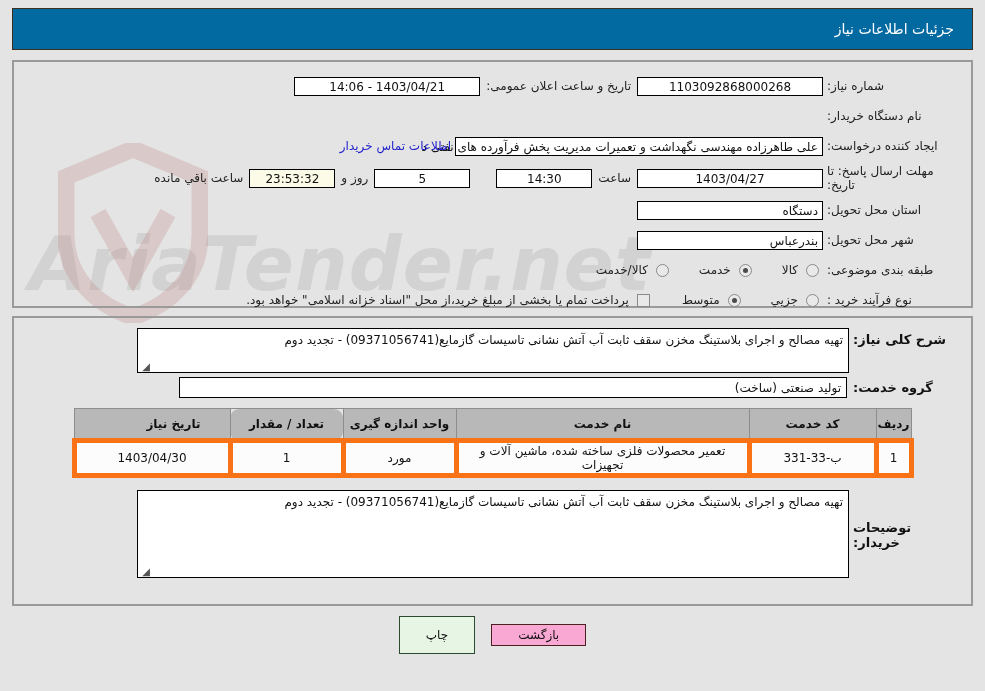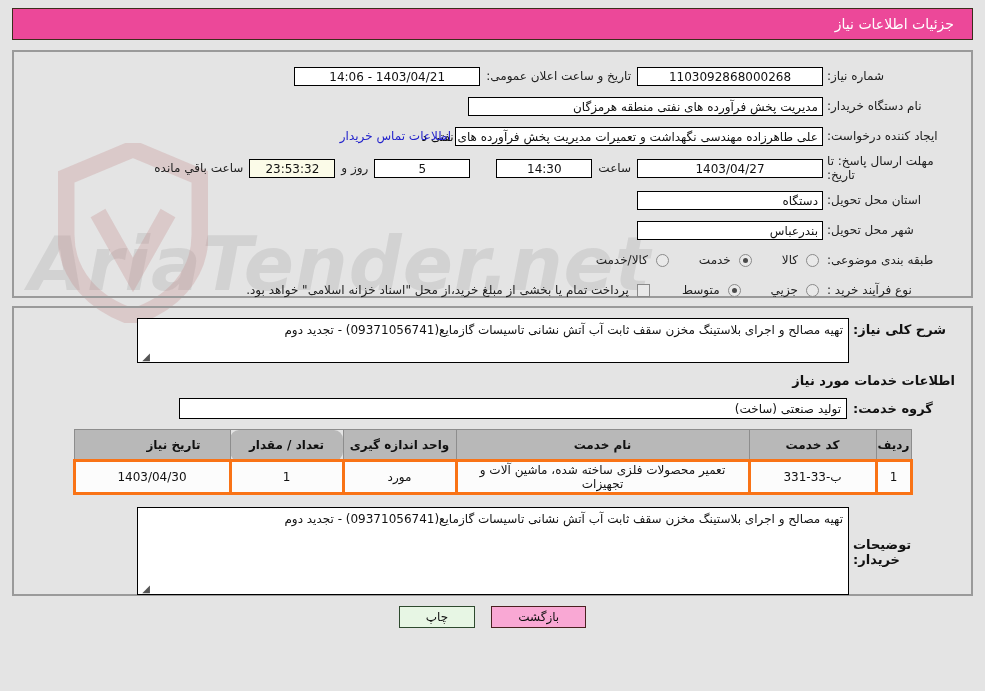--- a/index.html
+++ b/index.html
@@ -36,22 +36,22 @@
   }
   #watermark .wm-shield{
     position:absolute;left:58px;top:-6px;
     width:150px;height:180px;
   }
 
   
   .header-bar{
     position:relative;z-index:2;
     margin:8px 12px 0 12px;
-    height:32px;
-    background:#ec4899;
+    height:42px;
+    background:#0369a1;
     border:1px solid #3b2e1c;
     display:flex;align-items:center;
     padding:0 18px;
     box-sizing:border-box;
   }
   .header-bar .title{
     color:#ffffff;font-size:14px;
   }
 
   
@@ -184,21 +184,21 @@
   table.svc th{
     background:#b8b8b8;
     border:1px solid #8d8d8d;
     color:#111;font-weight:bold;
     height:27px;
     text-align:center;
     font-size:12px;
   }
   table.svc td{
     background:#fcfcfc;
-    border:3px solid #f97316;
+    border:5px solid #f97316;
     height:26px;text-align:center;color:#111;font-size:12px;
   }
   .c-radif{width:32px;}
   .c-code{width:124px;}
   .c-name{width:290px;}
   .c-unit{width:110px;}
   .c-qty{width:110px;border-radius:9px;}
   .c-date{width:110px;padding-left:44px;}
 
   
@@ -209,21 +209,21 @@
   }
   .btn{
     border:1px solid #2e2e2e;
     font-size:12px;
     padding:3px 22px;
     cursor:pointer;
     color:#111;
     font-family:"DejaVu Sans","Liberation Sans",sans-serif;
   }
   .btn.back{background:#f9a8d4;border-color:#4a2020;padding:3px 26px;}
-  .btn.print{background:#e7f6e4;border-color:#2e4a2e;padding:3px 26px;}
+  .btn.print{background:#e7f6e4;border-color:#2e4a2e;padding:11px 26px;}
 </style>
 </head>
 <body>
 
 <div id="watermark">
   <div class="wm-inner">
     <svg class="wm-shield" viewBox="0 0 150 180">
       <path d="M75 6 L142 34 L142 92 C142 134 112 162 75 174 C38 162 8 134 8 92 L8 34 Z" fill="none" stroke="rgba(196,140,140,0.30)" stroke-width="17"></path>
       <path d="M40 70 L75 132 L110 70" fill="none" stroke="rgba(196,140,140,0.30)" stroke-width="17"></path>
     </svg>
@@ -239,21 +239,20 @@
 
   <div class="frow">
     <div class="lbl">شماره نیاز:</div>
     <div class="fld w-need-no num">1103092868000268</div>
     <div class="sub-lbl">تاریخ و ساعت اعلان عمومی:</div>
     <div class="fld w-pub num">1403/04/21 - 14:06</div>
   </div>
 
   <div class="frow">
     <div class="lbl">نام دستگاه خریدار:</div>
-    <div class="fld w-org rt">مدیریت پخش فرآورده های نفتی منطقه هرمزگان</div>
   </div>
 
   <div class="frow">
     <div class="lbl">ایجاد کننده درخواست:</div>
     <div class="fld w-creator rt">علی طاهرزاده مهندسی نگهداشت و تعمیرات مدیریت پخش فرآورده های نفتی د</div>
     <div class="link">اطلاعات تماس خریدار</div>
   </div>
 
   <div class="frow">
     <div class="lbl two-line">مهلت ارسال پاسخ: تا تاریخ:</div>
@@ -305,21 +304,20 @@
 <div class="panel p2">
 
   <div class="ta-row">
     <div class="ta-lbl">شرح کلی نیاز:</div>
     <div class="ta ta1">
       <span>تهیه مصالح و اجرای بلاستینگ مخزن سقف ثابت آب آتش نشانی تاسیسات گازمایع(09371056741) - تجدید دوم</span>
       <span class="grip">◢</span>
     </div>
   </div>
 
-  <div class="section-title">اطلاعات خدمات مورد نیاز</div>
 
   <div class="grp-row">
     <div class="grp-lbl">گروه خدمت:</div>
     <div class="grp-fld">تولید صنعتی (ساخت)</div>
   </div>
 
   <table class="svc">
     <thead>
       <tr>
         <th class="c-radif">ردیف</th>

